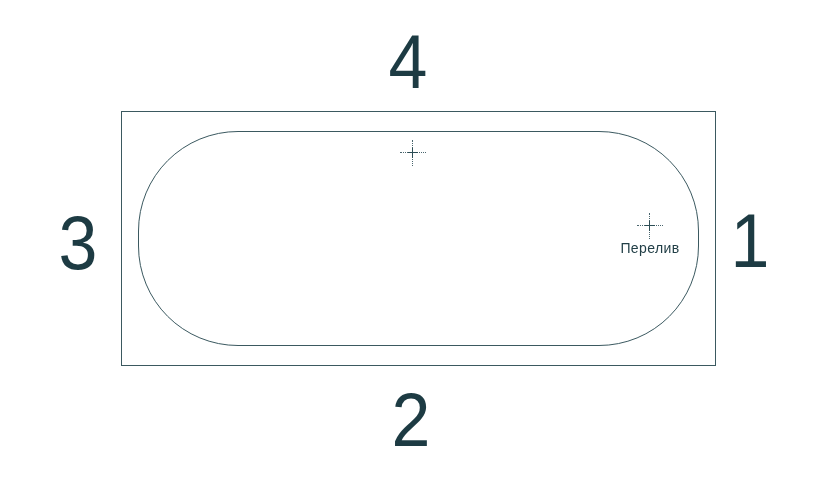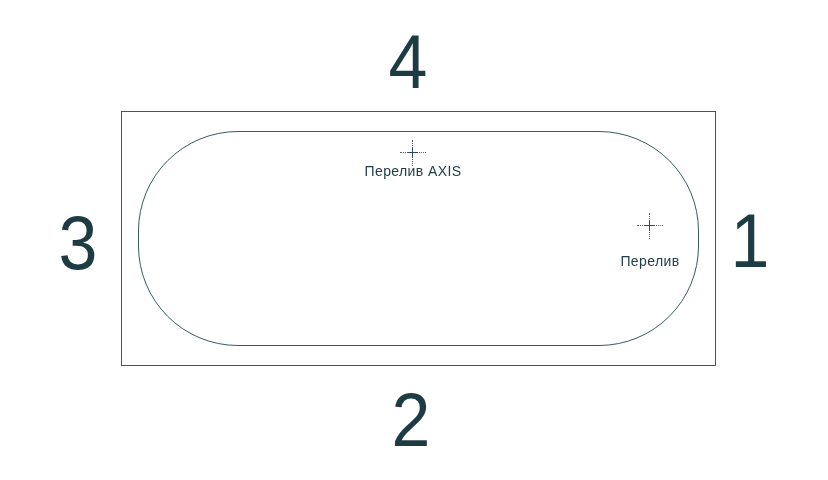--- a/index.html
+++ b/index.html
@@ -31,21 +31,21 @@
   .crosshair .arm-h{position:absolute;top:12px;left:0;width:26px;border-top:1px dotted #4a666e;}
   .crosshair .core-v{position:absolute;left:12px;top:8px;height:10px;border-left:1px solid #2c4d55;}
   .crosshair .core-h{position:absolute;top:12px;left:8px;width:10px;border-top:1px solid #2c4d55;}
   .ch-axis{left:400px;top:140px;}
   .ch-std{left:637px;top:213px;}
   .marker-label{
     position:absolute;width:160px;text-align:center;
     font-size:14px;letter-spacing:.4px;color:#223f47;font-weight:400;
   }
   .lbl-axis{left:333px;top:163px;}
-  .lbl-std{left:570px;top:240px;margin-top:13px;}
+  .lbl-std{left:570px;top:240px;}
 </style>
 </head>
 <body>
 
 <div class="canvas">
 
   <div class="side-num num-top">4</div>
 
   <div class="side-num num-bottom">2</div>
 
@@ -56,21 +56,20 @@
   <div class="outer-rect"></div>
 
   <div class="basin"></div>
 
   <div class="crosshair ch-axis">
     <span class="arm-v"></span>
     <span class="arm-h"></span>
     <span class="core-v"></span>
     <span class="core-h"></span>
   </div>
-  <div class="marker-label lbl-axis">Перелив AXIS</div>
 
   <div class="crosshair ch-std">
     <span class="arm-v"></span>
     <span class="arm-h"></span>
     <span class="core-v"></span>
     <span class="core-h"></span>
   </div>
   <div class="marker-label lbl-std">Перелив</div>
 
 </div>

